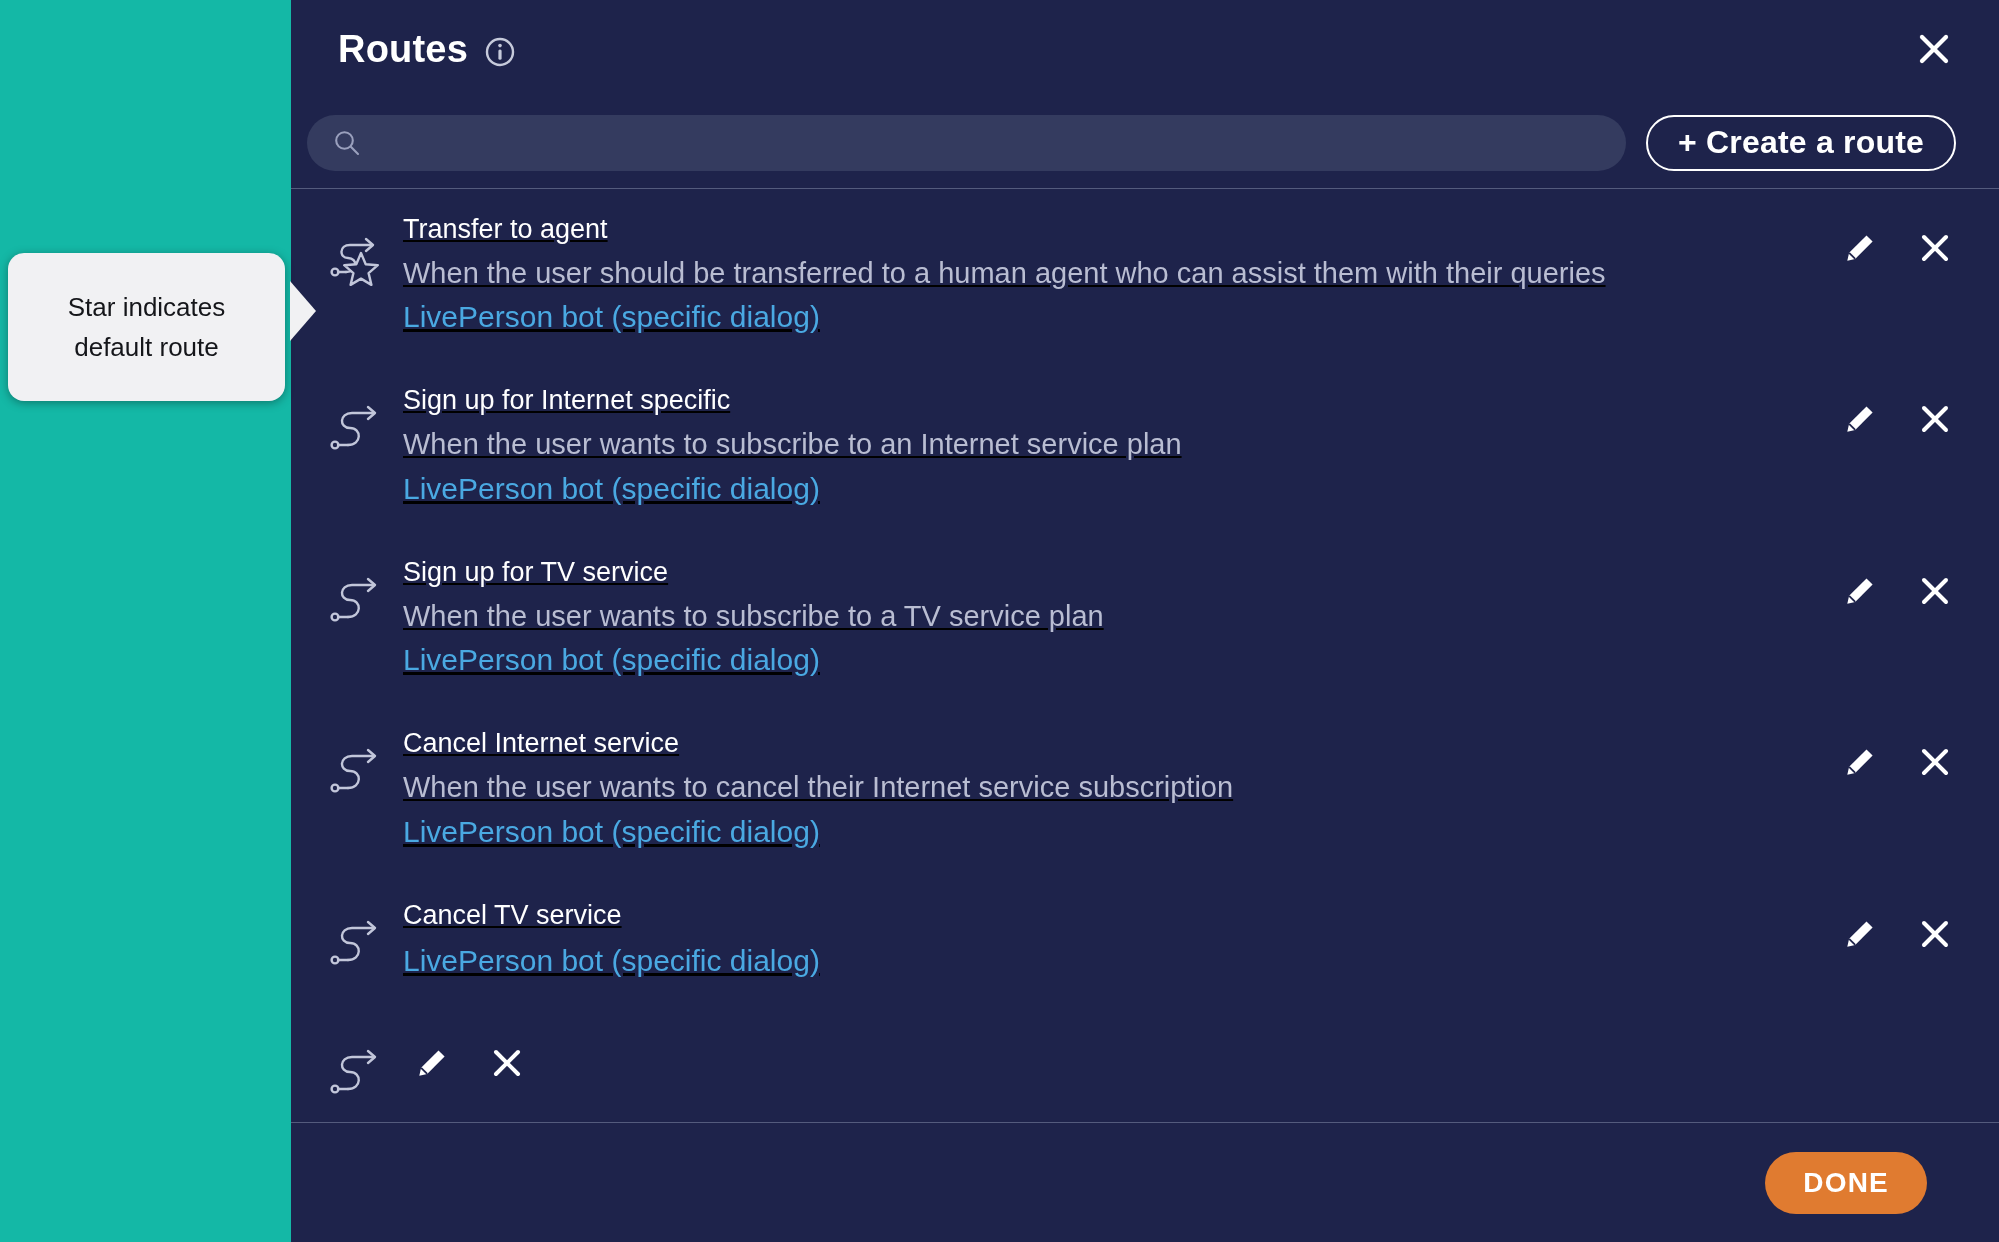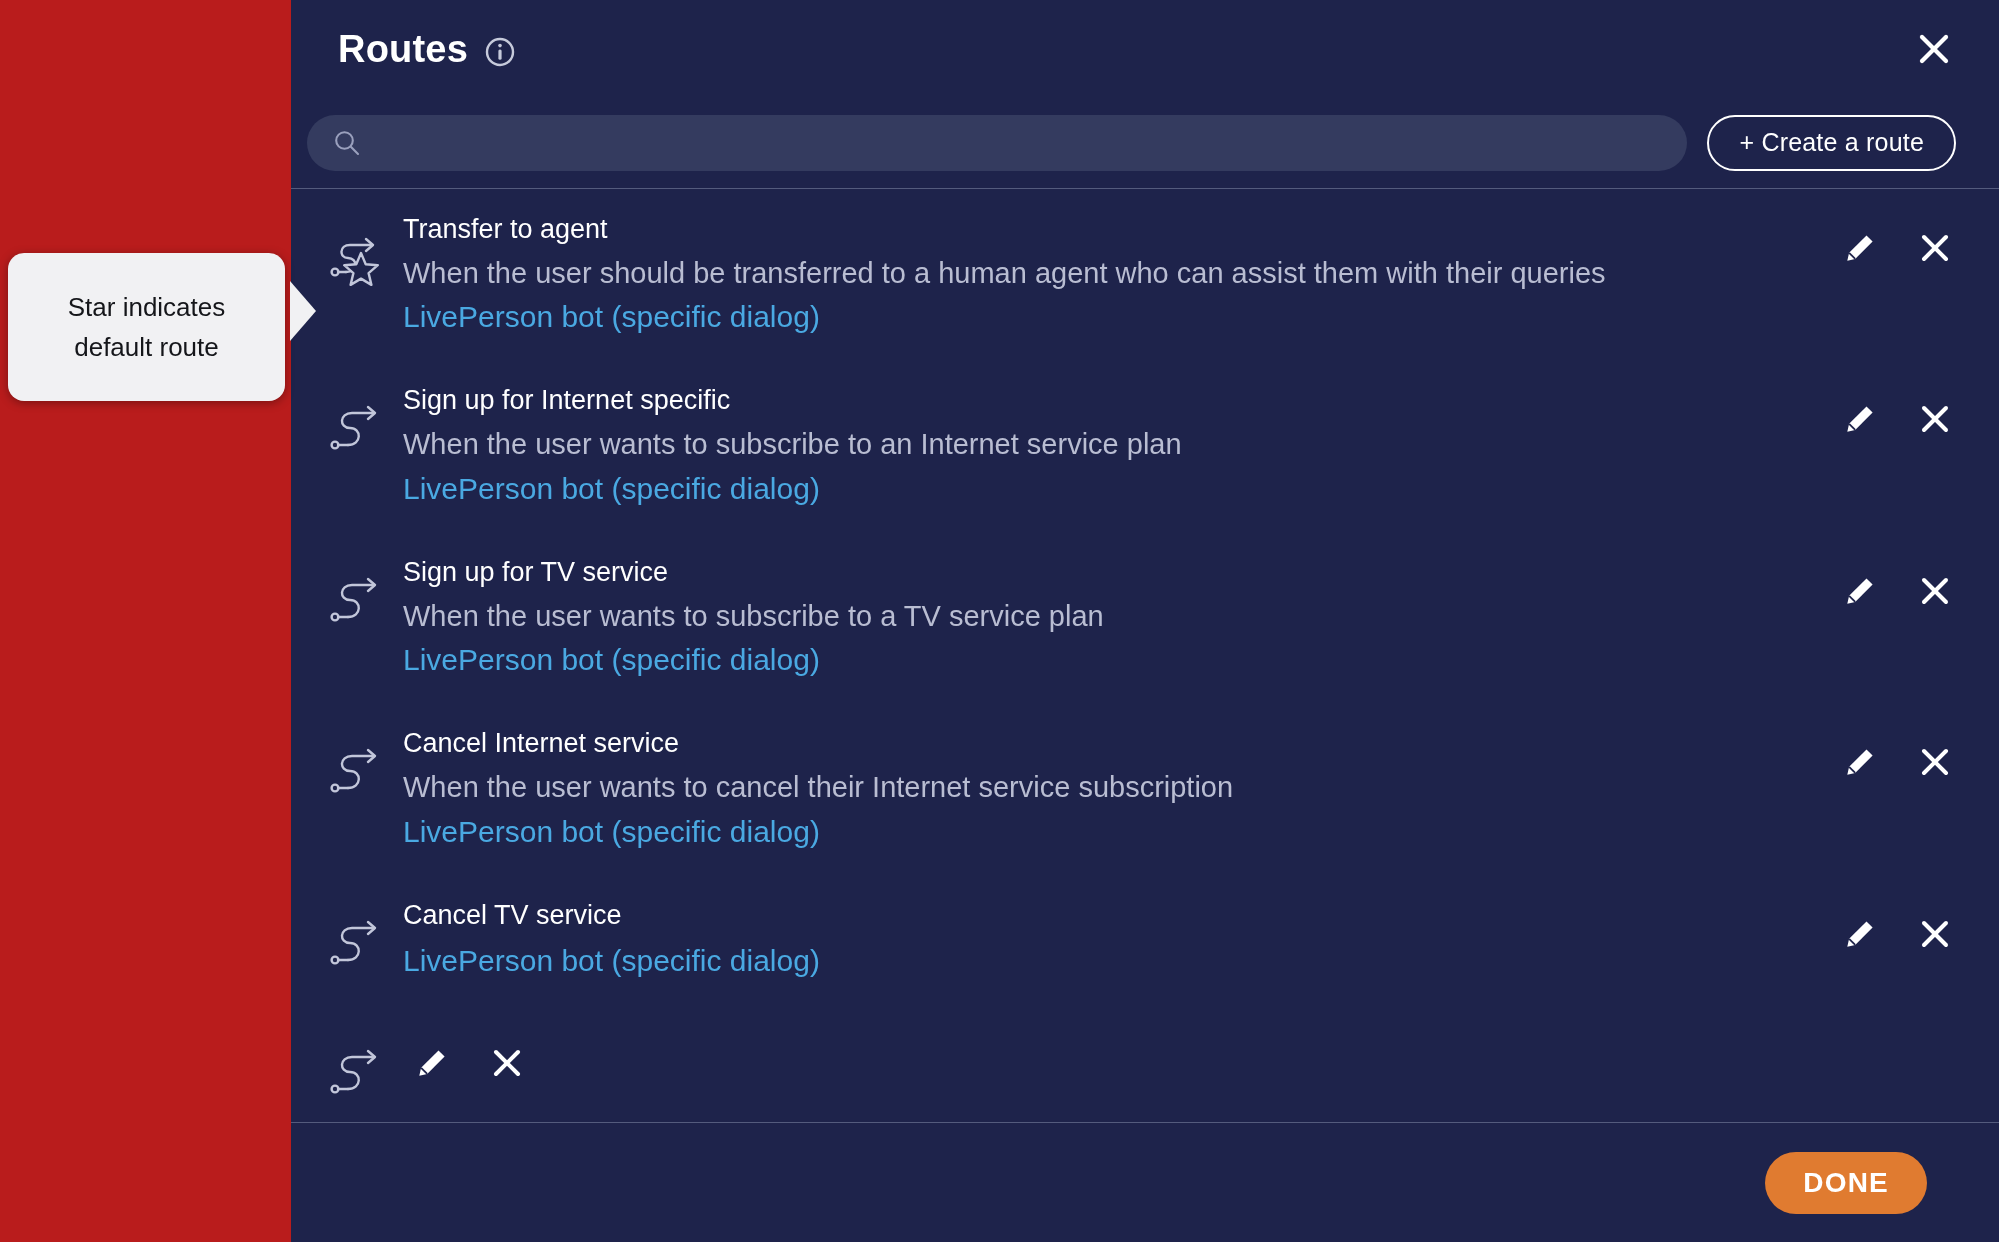--- a/index.html
+++ b/index.html
@@ -12,21 +12,21 @@
     height: 1242px;
     overflow: hidden;
     font-family: "Liberation Sans", sans-serif;
     -webkit-font-smoothing: antialiased;
   }
 
   #stage {
     position: relative;
     width: 1999px;
     height: 1242px;
-    background: #b91c1c;
+    background: #14b8a6;
   }
 
   
   .panel {
     position: absolute;
     left: 291px;
     top: 0;
     width: 1708px;
     height: 1242px;
     background: #1e234b;
@@ -120,22 +120,22 @@
   }
   .create-btn {
     flex: 0 0 auto;
     height: 56px;
     padding: 0 30px;
     border-radius: 28px;
     border: 2.5px solid #ffffff;
     background: transparent;
     color: #ffffff;
     font-family: "Liberation Sans", sans-serif;
-    font-size: 25px;
-    font-weight: normal;
+    font-size: 32px;
+    font-weight: bold;
     letter-spacing: .2px;
     cursor: pointer;
     white-space: nowrap;
   }
 
   
   .list-divider {
     height: 1px;
     background: #545b7d;
     margin: 0;
@@ -145,20 +145,21 @@
     flex: 1 1 auto;
     overflow: hidden;
     position: relative;
   }
   .route-item {
     display: flex;
     align-items: flex-start;
     padding: 24px 43px 24px 34px;
     min-height: 120px;
     box-sizing: border-box;
+    text-decoration: underline;
   }
   .route-icon {
     flex: 0 0 66px;
     width: 66px;
     height: 72px;
     display: flex;
     align-items: center;
     justify-content: center;
     padding-top: 14px;
     box-sizing: border-box;

